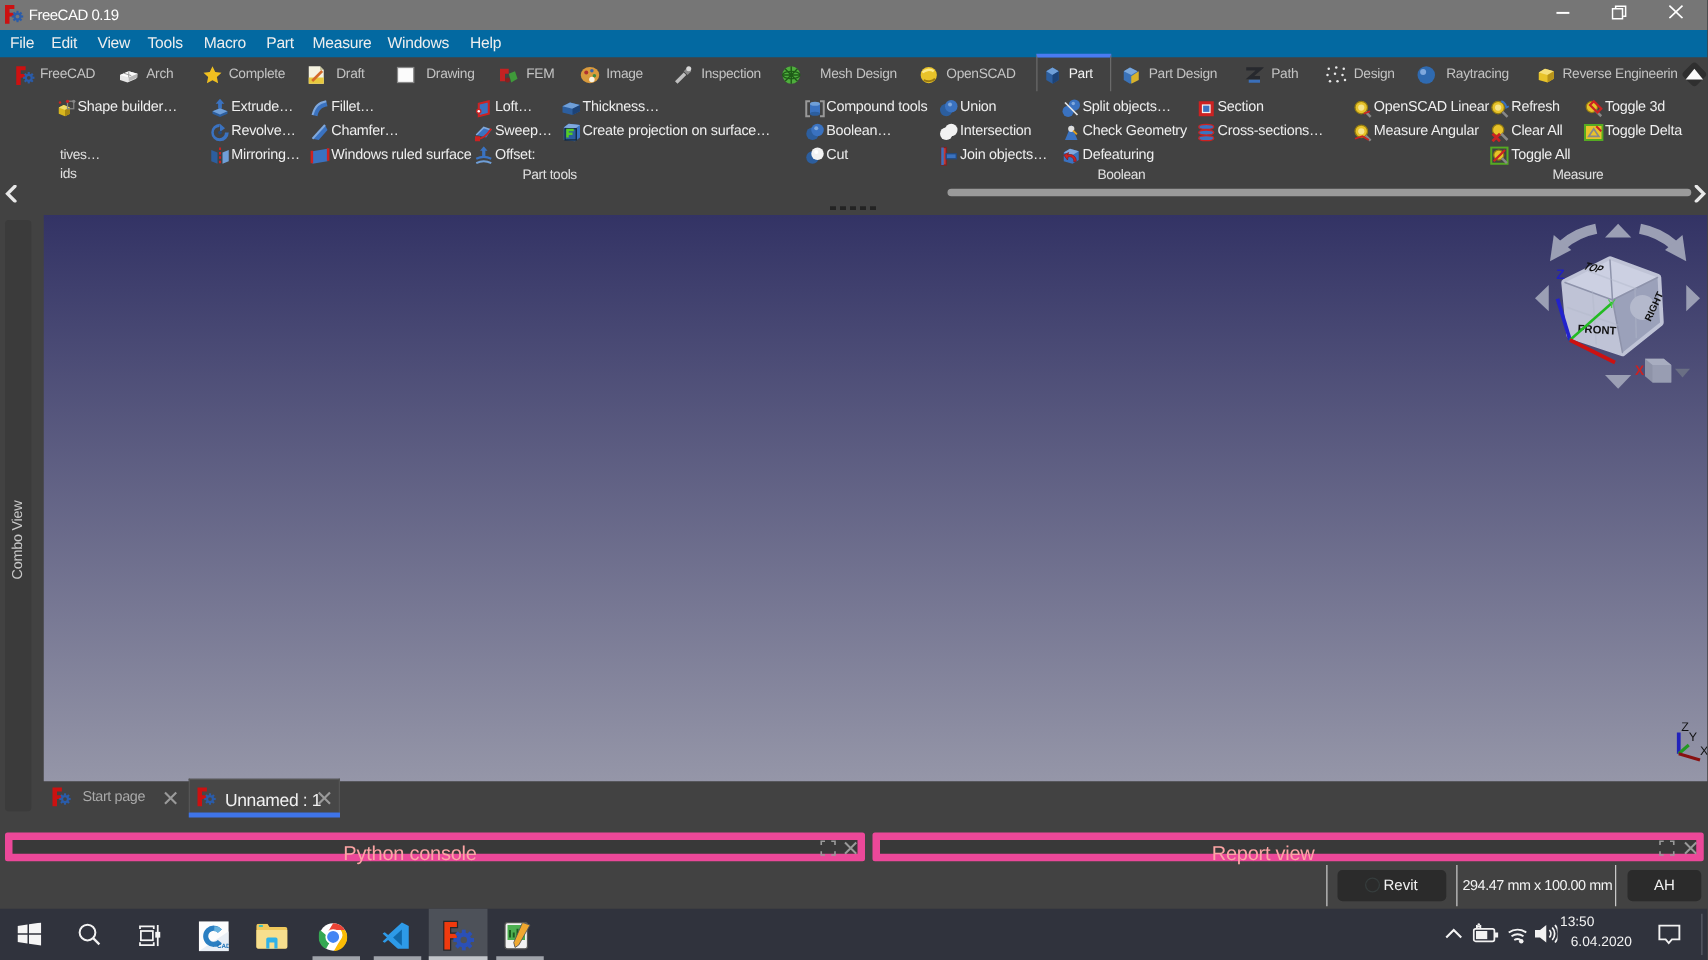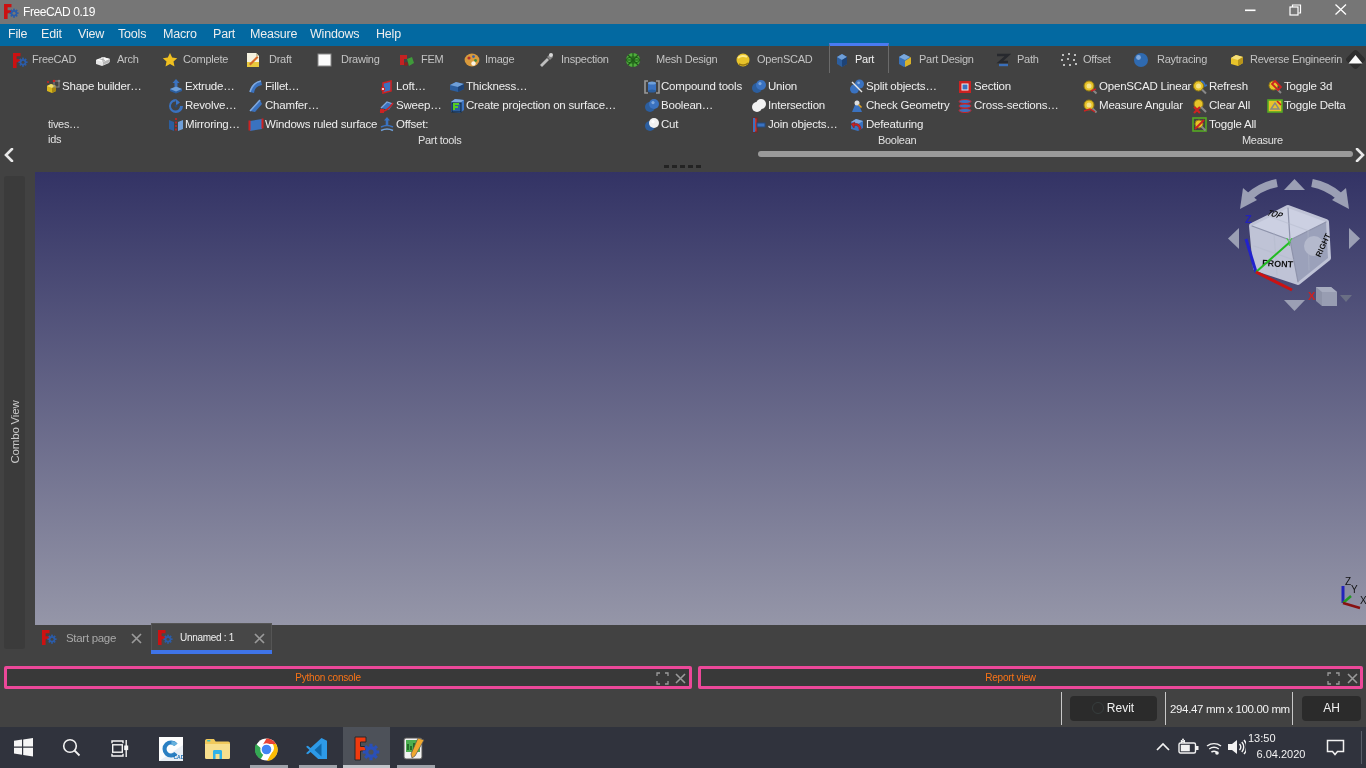--- a/index.html
+++ b/index.html
@@ -23,21 +23,21 @@
 .ri svg{position:absolute;left:0;top:0;}
 .ri span{position:absolute;left:17px;top:1px;}
 .rlabel{position:absolute;color:#e0e0e0;font-size:11px;letter-spacing:-0.3px;white-space:nowrap;margin-left:48px;}
 
 #viewport{left:35px;top:172px;width:1331px;height:453px;background:linear-gradient(#333365,#9596a8);}
 #combostrip{left:4px;top:176px;width:21px;height:473px;background:#3b3b3b;border-radius:3px;}
 #combotext{position:absolute;left:-32px;top:250px;width:85px;transform:rotate(-90deg);color:#c9c9c9;font-size:11.5px;letter-spacing:-0.2px;text-align:center;}
 
 #tabbar{left:0;top:625px;width:1366px;height:30px;}
 
-.dockhead{position:absolute;top:666px;height:23px;background:#393939;border:3px solid #ec4899;border-radius:2px;color:#f97316;font-size:10px;letter-spacing:-0.2px;}
+.dockhead{position:absolute;top:666px;height:23px;background:#393939;border:6px solid #ec4899;border-radius:2px;color:#fca5a5;font-size:16px;letter-spacing:-0.2px;}
 
 #taskbar{left:0;top:727px;width:1366px;height:41px;background:#30333d;}
 .statbtn{position:absolute;top:696px;height:25px;background:#2b2b2b;border-radius:4px;color:#f2f2f2;font-size:12px;text-align:center;line-height:25px;}
 .sep{position:absolute;top:692px;width:1px;height:33px;background:#c8c8c8;}
 </style>
 </head>
 <body>
 <div id="app">
   <div id="titlebar" class="abs"></div>
   <div id="titletext" class="abs">FreeCAD 0.19</div>
@@ -133,21 +133,21 @@
             <circle cx="3" cy="3" r="1"></circle>
             <circle cx="9" cy="2" r="1"></circle>
             <circle cx="15" cy="3" r="1"></circle>
             <circle cx="2" cy="8" r="1"></circle>
             <circle cx="8" cy="7" r="1"></circle>
             <circle cx="14" cy="8" r="1"></circle>
             <circle cx="4" cy="13" r="1"></circle>
             <circle cx="10" cy="13" r="1"></circle>
             <circle cx="16" cy="12" r="1"></circle>
           </g>
-        </svg><span style="left:23px">Offset</span></div>
+        </svg><span style="left:23px">Design</span></div>
     <div class="wb" style="left:1133px"><svg width="16" height="16">
           <circle cx="8" cy="8" r="7" fill="#2f6ab0"></circle>
           <circle cx="5.5" cy="5.5" r="2.4" fill="#7fa8dd"></circle>
         </svg><span style="left:24px">Raytracing</span></div>
     <div class="wb" style="left:1229px"><svg width="16" height="16">
           <path d="M2 6l5-3 7 2v6l-5 3-7-2z" fill="#e8c32a"></path>
           <path d="M2 6l5-3 7 2-5 3z" fill="#f5df7a"></path>
           <path d="M9 8l5-3v6l-5 3z" fill="#b8941a"></path>
         </svg><span style="left:21px">Reverse Engineerin</span></div>
     <svg class="abs" style="left:1345px;top:3px" width="21" height="22">
@@ -468,21 +468,21 @@
           <rect x="10.14" y="5.65" width="1.72" height="1.65" transform="rotate(90 11 10.2)"></rect>
           <rect x="10.14" y="5.65" width="1.72" height="1.65" transform="rotate(135 11 10.2)"></rect>
           <rect x="10.14" y="5.65" width="1.72" height="1.65" transform="rotate(180 11 10.2)"></rect>
           <rect x="10.14" y="5.65" width="1.72" height="1.65" transform="rotate(225 11 10.2)"></rect>
           <rect x="10.14" y="5.65" width="1.72" height="1.65" transform="rotate(270 11 10.2)"></rect>
           <rect x="10.14" y="5.65" width="1.72" height="1.65" transform="rotate(315 11 10.2)"></rect>
           <circle cx="11" cy="10.2" r="3.3"></circle>
         </g>
         <circle cx="11" cy="10.2" r="1.5" fill="#474747"></circle>
       </svg>
-    <span class="abs" style="left:180px;top:7px;color:#f0f0f0;font-size:10px;letter-spacing:-0.3px">Unnamed : 1</span>
+    <span class="abs" style="left:180px;top:7px;color:#f0f0f0;font-size:14px;letter-spacing:-0.3px">Unnamed : 1</span>
     <svg class="abs" style="left:253px;top:7px" width="13" height="13">
         <path d="M2 2l9 9M11 2l-9 9" stroke="#9a9a9a" stroke-width="1.7"></path>
       </svg>
     <div class="abs" style="left:151px;top:25px;width:121px;height:4px;background:#3f74e8"></div>
   </div>
   <svg class="abs" style="left:1327px;top:672px;z-index:5" width="13" height="13">
       <g stroke="#9a9a9a" stroke-width="1.3" fill="none">
         <path d="M1 4V1h3M9 1h3v3M12 9v3H9M4 12H1V9"></path>
       </g>
     </svg>

